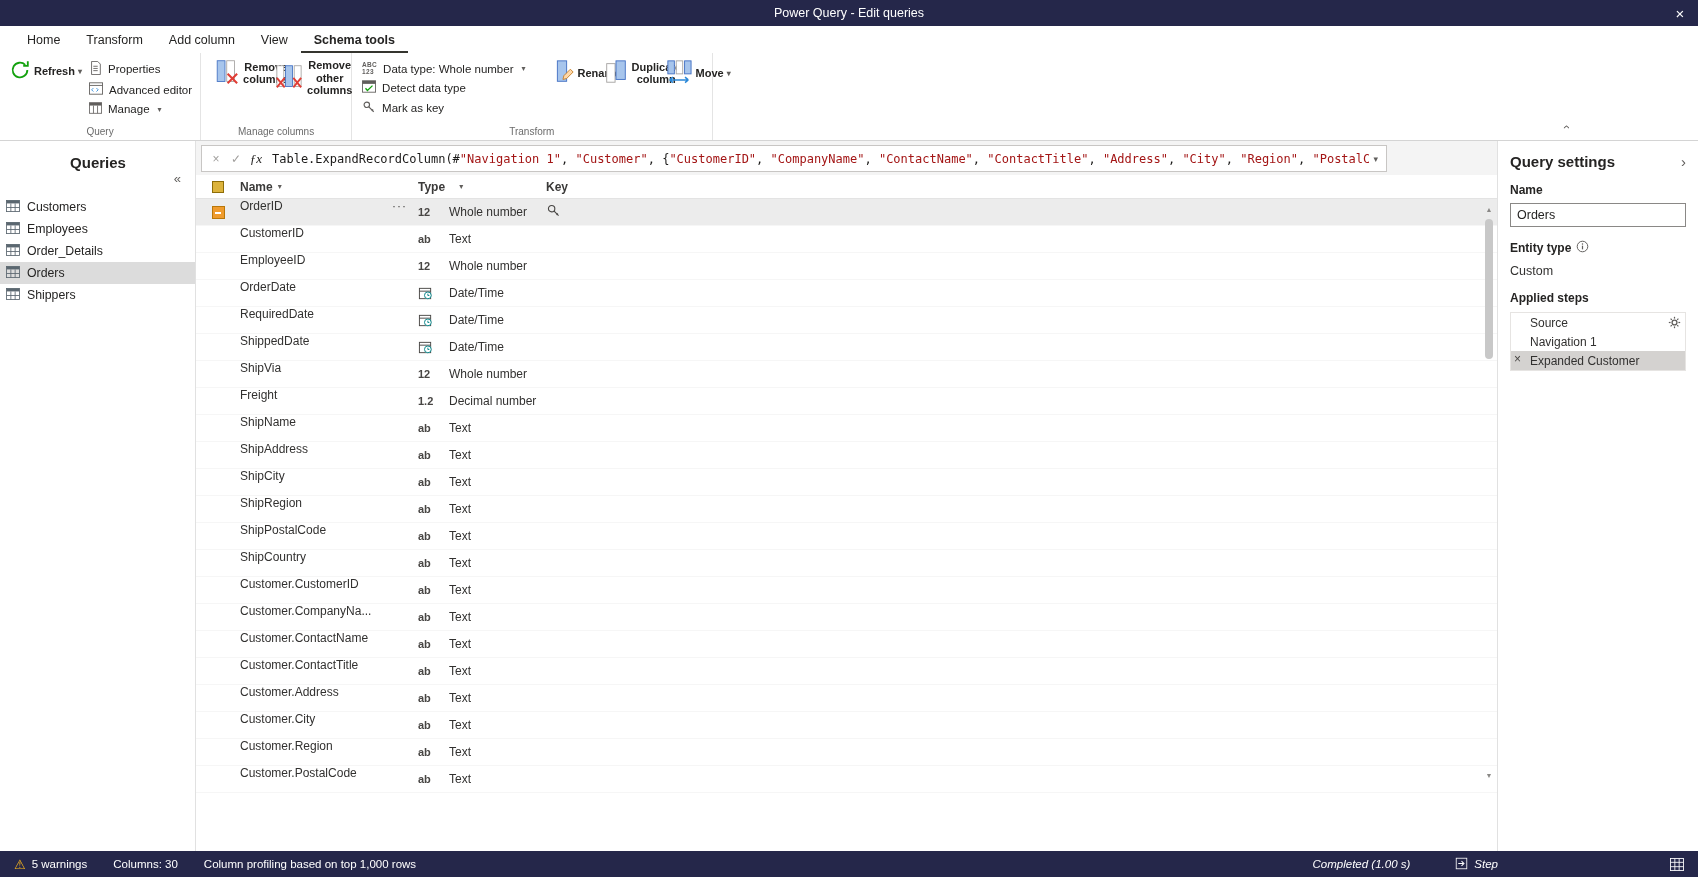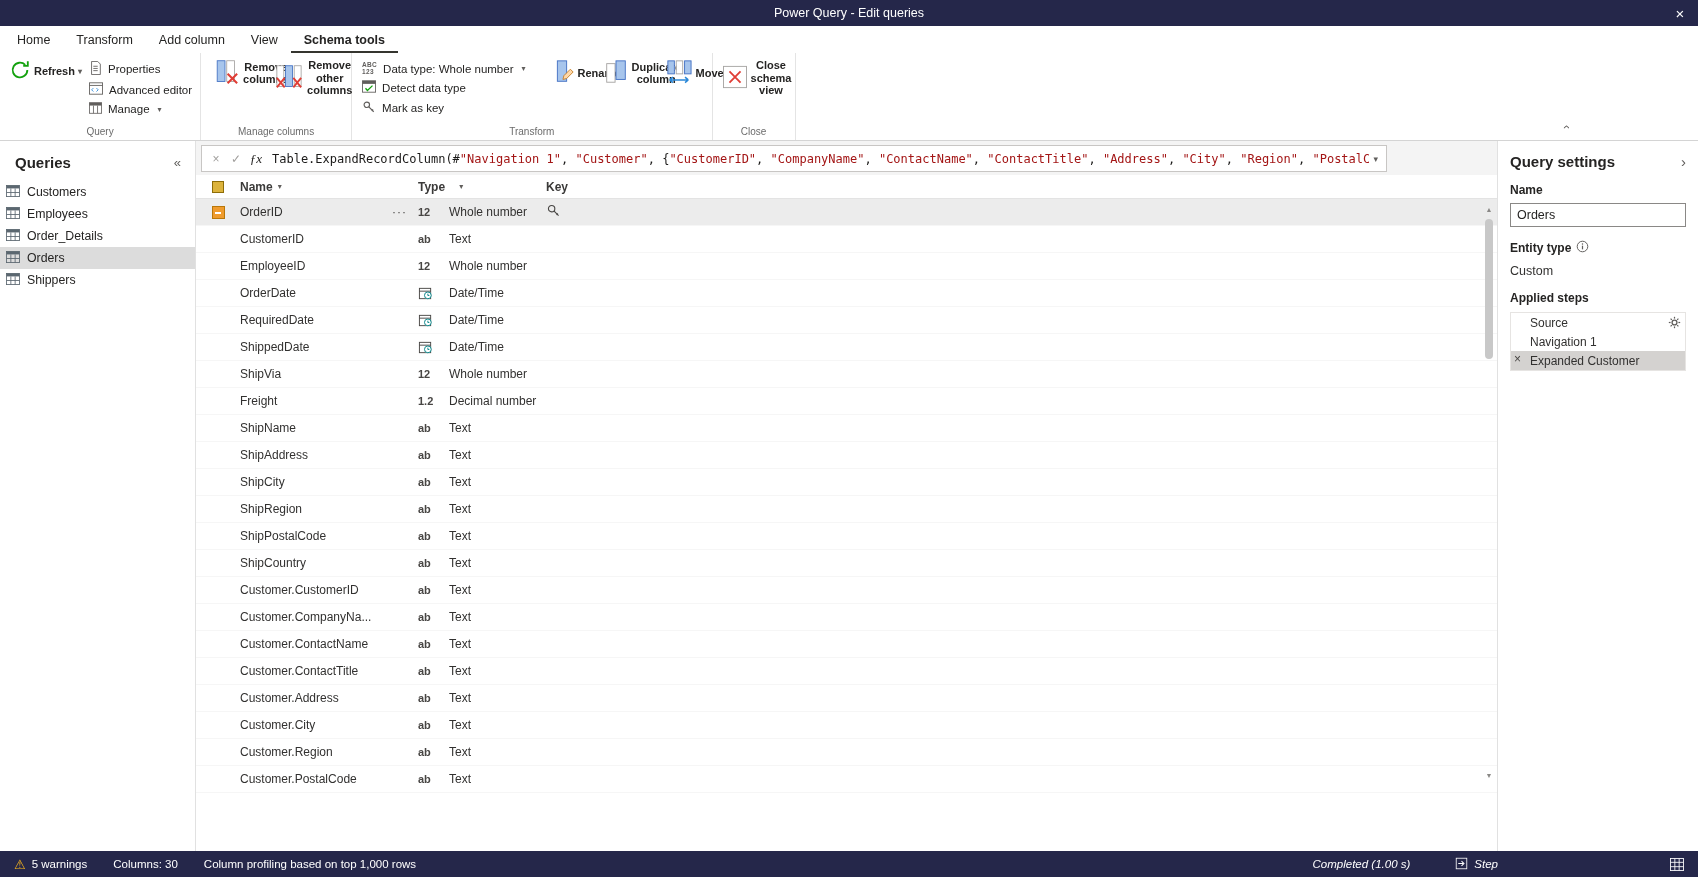--- a/index.html
+++ b/index.html
@@ -4,21 +4,21 @@
 <style>
   * { margin:0; padding:0; box-sizing:border-box; }
   html,body { width:1698px; height:877px; overflow:hidden; }
   body { font-family:"Liberation Sans", sans-serif; color:#252423; background:#fff; position:relative; font-size:12px; }
 
   
   .titlebar { height:26px; background:#25274a; color:#fff; display:flex; align-items:center; justify-content:center; font-size:12.5px; position:relative; }
   .tb-close { position:absolute; right:0; top:0; width:36px; height:26px; display:flex; align-items:center; justify-content:center; font-size:15px; cursor:pointer; }
 
   
-  .tabs-row { height:27px; background:#fff; display:flex; align-items:flex-end; padding-left:4px; }
+  .tabs-row { height:27px; background:#fff; display:flex; align-items:flex-end; padding-left:14px; }
   .tab { padding:5px 13px 6px; font-size:12.5px; color:#252423; cursor:pointer; }
   .tab.active { font-weight:700; border-bottom:2px solid #35352f; padding-bottom:4px; }
 
   
   .ribbon-body { height:88px; background:#fff; border-bottom:1px solid #d4d4d4; display:flex; position:relative; }
   .rgroup { display:flex; flex-direction:column; border-right:1px solid #e4e4e4; padding:3px 6px 0; }
   .rgroup-content { display:flex; flex:1; align-items:flex-start; }
   .rgroup-label { text-align:center; font-size:10px; color:#6b6b6b; padding:1px 0 3px; }
   .bigbtn { display:flex; flex-direction:row; align-items:center; text-align:center; font-size:11px; line-height:12.5px; padding:3px 3px 1px; gap:3px; cursor:pointer;font-weight:bold; }
   .bigbtn .chev { font-size:8px; color:#605e5c; line-height:7px; }
@@ -26,21 +26,21 @@
   .smallbtn { display:flex; align-items:center; gap:6px; font-size:11.5px; cursor:pointer; white-space:nowrap; }
   .smallbtn .chev { font-size:8px; color:#605e5c; margin-left:2px; }
   .abc123 { display:flex; flex-direction:column; font-size:6.5px; line-height:6.5px; font-weight:700; color:#605e5c; letter-spacing:0.3px; }
   .ribbon-collapse { position:absolute; right:130px; bottom:6px; font-size:12px; color:#605e5c; transform:rotate(-90deg); cursor:pointer; }
 
   
   .content { position:absolute; top:141px; bottom:26px; left:0; right:0; display:flex; }
 
   
   .queries-panel { width:196px; border-right:1px solid #e1e1e1; background:#fff; }
-  .qp-head { display:flex; align-items:center; padding:13px 14px 10px 15px; }
+  .qp-head { display:flex; align-items:center; padding:13px 14px 10px 15px;flex-direction:column; }
   .qp-title { font-size:15px; font-weight:700; color:#252423; }
   .qp-collapse { margin-left:auto; color:#605e5c; font-size:13px; cursor:pointer; }
   .q-item { height:22px; display:flex; align-items:center; gap:7px; padding-left:6px; font-size:12.3px; cursor:pointer; }
   .q-item.selected { background:#dcdcdc; }
 
   
   .center { flex:1; background:#f4f4f4; display:flex; flex-direction:column; min-width:0; }
   .formula-wrap { height:34px; padding:4px 110px 3px 5px; }
   .formula-bar { height:27px; background:#fff; border:1px solid #c8c6c4; display:flex; align-items:center; padding:0 4px; }
   .f-ico { width:20px; text-align:center; color:#a19f9d; font-size:12px; cursor:pointer; }
@@ -61,21 +61,21 @@
   .c-key { width:68px; flex:none; display:flex; align-items:center; padding-left:6px; }
   .c-search { flex:1; display:flex; align-items:center; gap:7px; font-weight:400; }
   .c-search input { border:none; outline:none; background:transparent; font-size:12px; width:170px; color:#323130; font-family:"Liberation Sans",sans-serif; }
   .c-search input::placeholder { color:#757370; }
 
   .cb-header { width:12px; height:12px; background:#dcb33c; border:1px solid #8e6d07; display:inline-block; }
   .cb-on { width:13px; height:13px; background:#ef9b2d; border:1px solid #b97708; display:inline-block; position:relative; }
   .cb-on::after { content:""; position:absolute; left:2.5px; top:5px; width:6px; height:2px; background:#fff; }
 
   .rows-viewport { position:absolute; top:24px; left:0; right:0; bottom:0; overflow:hidden; }
-  .trow { height:27px; display:flex; align-items:center; font-size:12px; color:#323130; border-bottom:1px solid #f6f6f6; cursor:pointer; }
+  .trow { height:27px; display:flex; font-size:12px; color:#323130; border-bottom:1px solid #f6f6f6; cursor:pointer; }
   .trow.selected { background:#ececec; }
   .ticon { width:22px; flex:none; font-size:11px; font-weight:700; color:#484644; text-align:left; display:inline-flex; align-items:center; }
   .ttext { font-weight:400; }
 
   
   .vscroll { position:absolute; right:1px; top:28px; width:14px; height:580px; }
   .sarrow { height:14px; text-align:center; font-size:7px; color:#8a8886; line-height:14px; cursor:pointer; }
   .sthumb { position:absolute; top:16px; left:3px; width:8px; height:140px; background:#c8c8c8; border-radius:4px; cursor:pointer; }
   .sarrow.down { position:absolute; bottom:0; left:0; right:0; }
 
@@ -235,32 +235,20 @@
               <rect x="21" y="2" width="7" height="14" fill="#a7c5ec" stroke="#4472c4"></rect>
               <path d="M5 22.5h20m-20 0l3.5-3m-3.5 3l3.5 3m16.5-3l-3.5-3m3.5 3l-3.5 3" fill="none" stroke="#2b88d8" stroke-width="1.6"></path>
             </svg></span>
         <span>Move</span>
         <span class="chev">▾</span>
       </div>
     </div>
     <div class="rgroup-label">Transform</div>
   </div>
 
-  <div class="rgroup">
-    <div class="rgroup-content" style="justify-content:center">
-      <div class="bigbtn" style="width:70px">
-        <span><svg width="26" height="24" viewBox="0 0 28 26">
-              <rect x="1.5" y="1.5" width="25" height="23" fill="#fff" stroke="#a6a4a2"></rect>
-              <path d="M8 7l12 12M20 7L8 19" stroke="#e03e36" stroke-width="2" fill="none"></path>
-            </svg></span>
-        <span>Close schema view</span>
-      </div>
-    </div>
-    <div class="rgroup-label">Close</div>
-  </div>
 
   <span class="ribbon-collapse">›</span>
 </div>
 
 <div class="content">
 
   <div class="queries-panel">
     <div class="qp-head">
       <span class="qp-title">Queries</span>
       <span class="qp-collapse">«</span>

